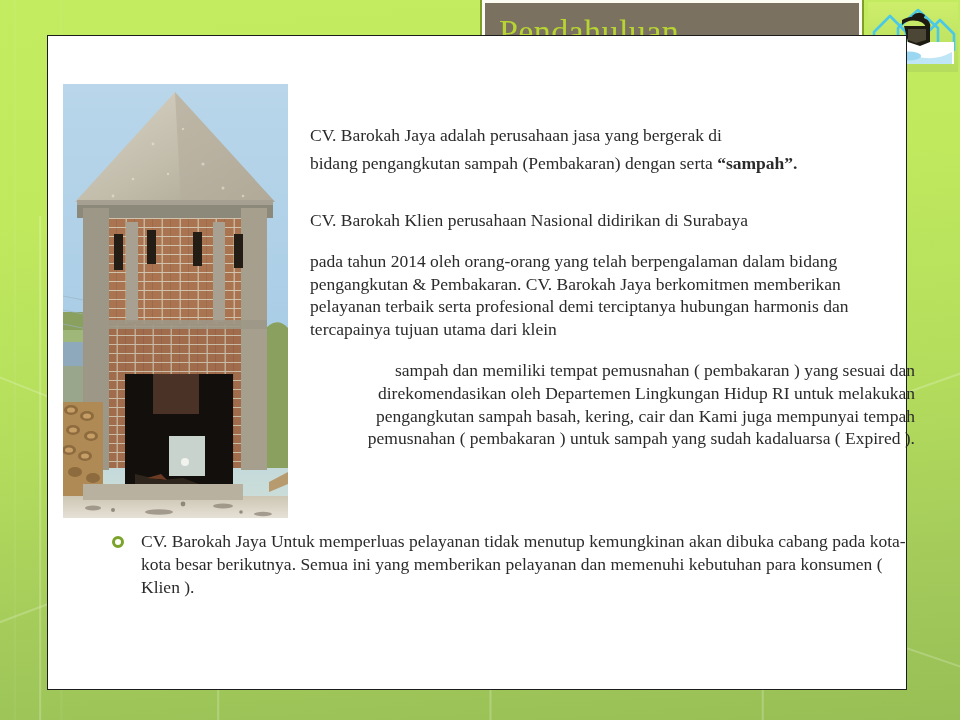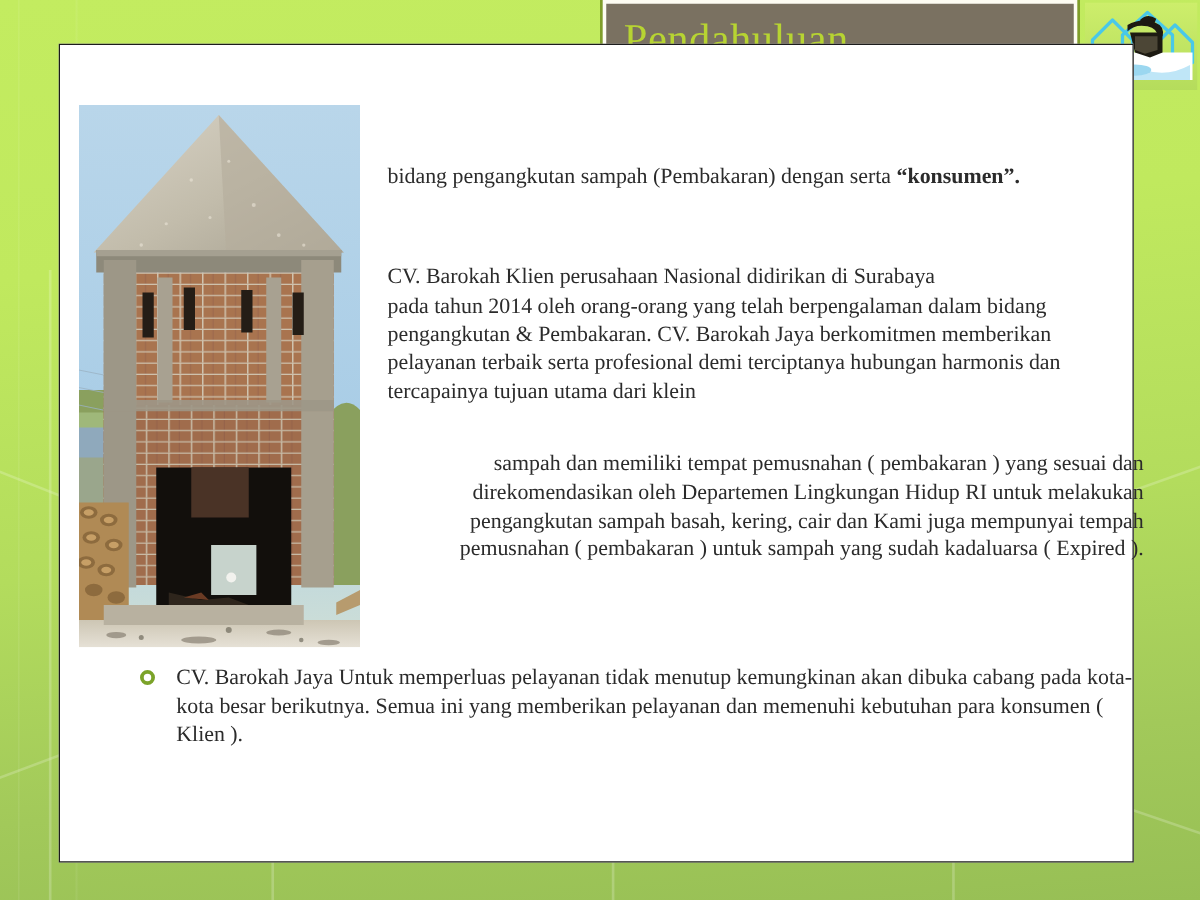--- a/index.html
+++ b/index.html
@@ -109,21 +109,21 @@
   .para {
     position: absolute;
     font-family: "Liberation Serif", serif;
     color: #2b2b2b;
     font-size: 17.5px;
     line-height: 1.30;
   }
   #para-1 { left: 310px; top: 124px; width: 600px; }
   #para-1 .l2 { margin-top: 5px; }
   #para-2 { left: 310px; top: 209px; width: 600px; }
-  #para-2 .l2 { margin-top: 1px; }
+  #para-2 .l2 { margin-top: 18px; }
   #para-3 { left: 310px; top: 354px; width: 605px; }
   #para-3 .l2 { margin-top: 5px; text-align: right; }
   .bold-brand { font-weight: bold; }
 
   
   #bullet-item {
     position: absolute;
     left: 112px;
     top: 530px;
     width: 800px;
@@ -344,21 +344,22 @@
       </g>
       <g fill="#5e5a4c" opacity="0.6">
         <circle cx="50" cy="426" r="2"></circle>
           <circle cx="120" cy="420" r="2.4"></circle>
         <circle cx="178" cy="428" r="1.8"></circle>
       </g>
     </svg>
   </div>
 
   <div class="para" id="para-1">
-    <div class="l2"><span>bidang pengangkutan sampah (Pembakaran) dengan serta </span><span class="bold-brand">“konsumen”.</span></div>
+    <div>CV. Barokah Jaya adalah perusahaan jasa yang bergerak di</div>
+    <div class="l2"><span>bidang pengangkutan sampah (Pembakaran) dengan serta </span><span class="bold-brand">“sampah”.</span></div>
   </div>
 
   <div class="para" id="para-2">
     <div>CV. Barokah Klien perusahaan Nasional didirikan  di Surabaya</div>
     <div class="l2">pada tahun 2014 oleh orang-orang yang telah berpengalaman dalam bidang pengangkutan &amp; Pembakaran. CV. Barokah Jaya berkomitmen memberikan pelayanan terbaik serta profesional demi terciptanya hubungan harmonis dan tercapainya tujuan utama dari klein</div>
   </div>
 
   <div class="para" id="para-3">
     <div class="l2">sampah dan memiliki tempat pemusnahan ( pembakaran ) yang sesuai dan direkomendasikan oleh Departemen Lingkungan Hidup RI untuk melakukan pengangkutan sampah basah, kering, cair dan Kami juga mempunyai tempah pemusnahan ( pembakaran ) untuk sampah yang sudah kadaluarsa ( Expired ).</div>
   </div>

